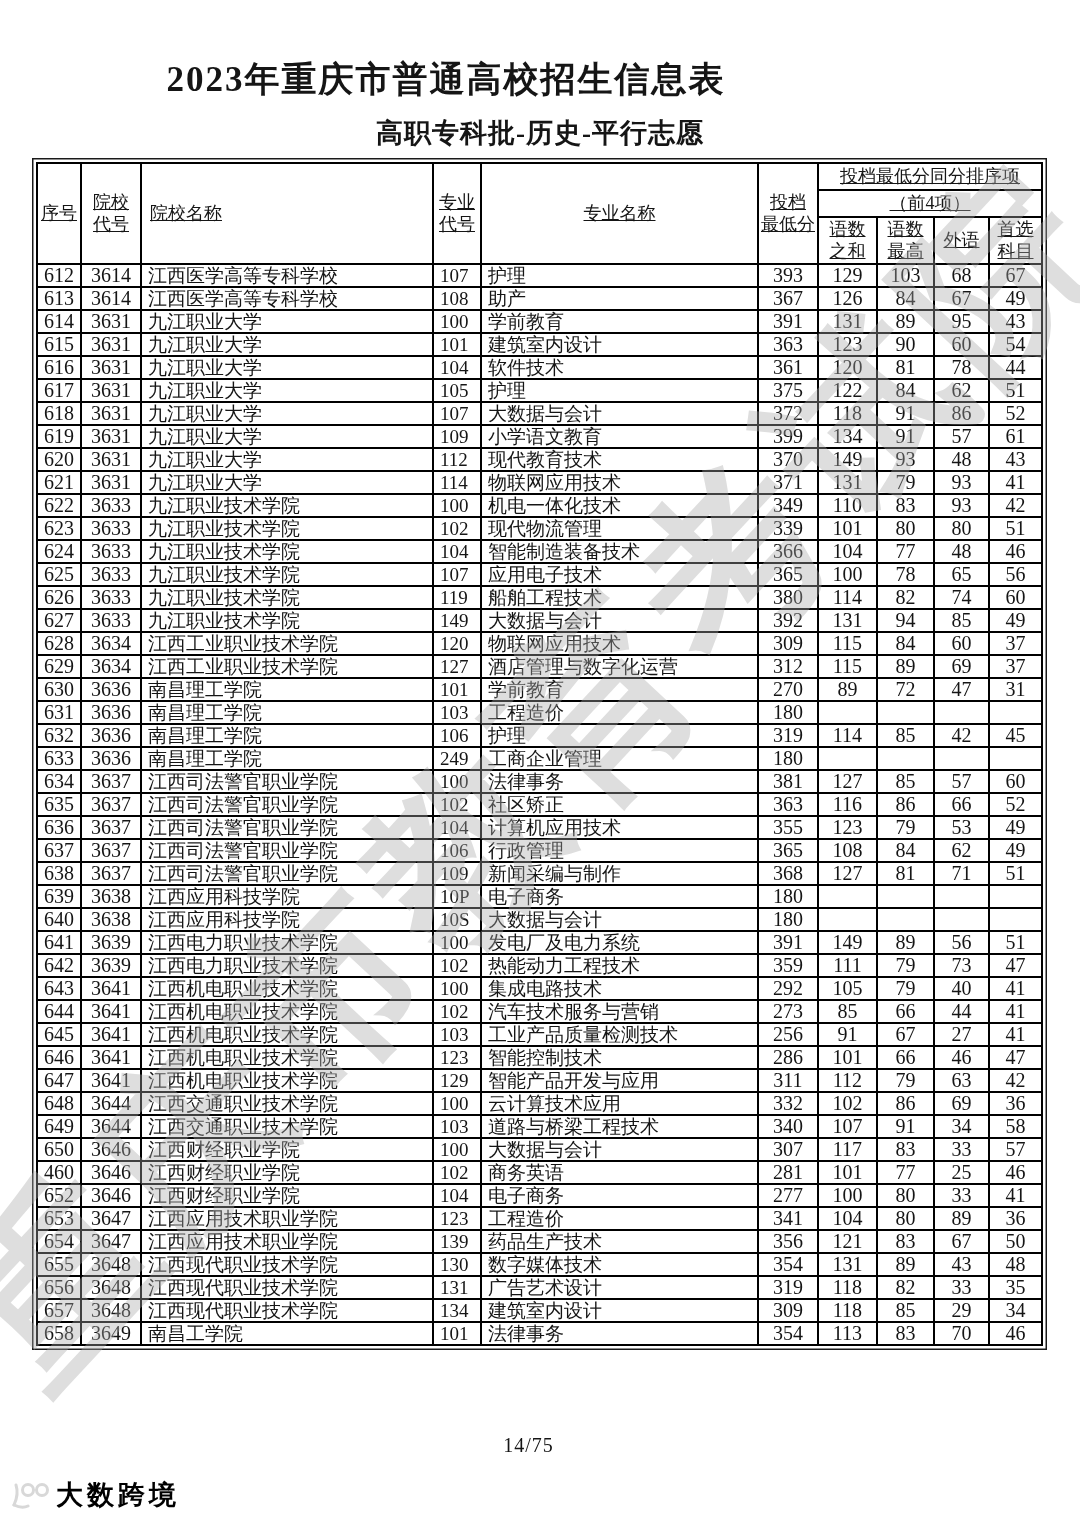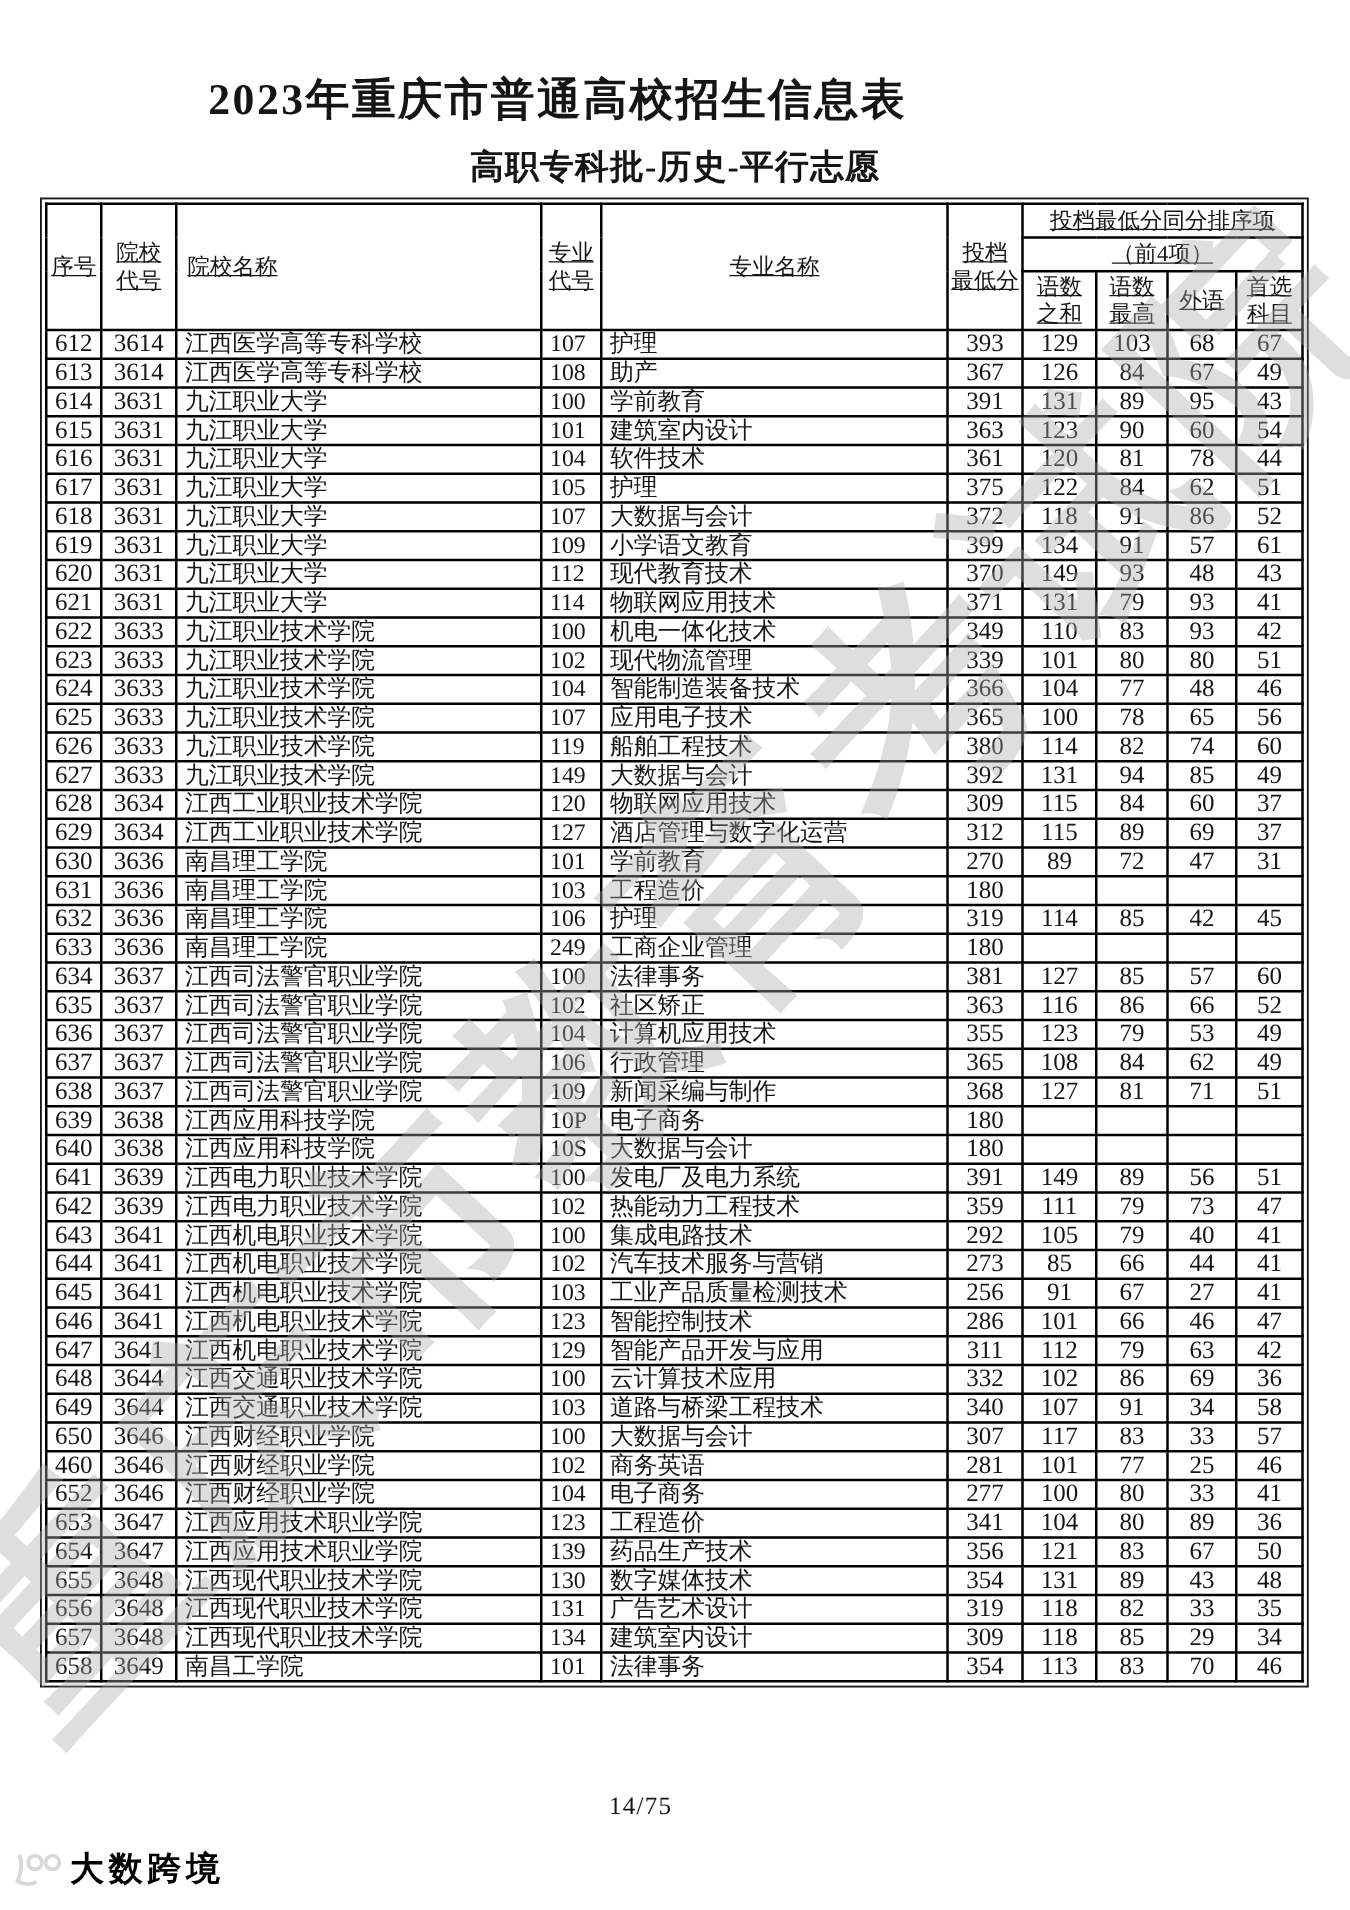--- a/index.html
+++ b/index.html
@@ -38,21 +38,21 @@
   }
   thead tr.gh-row1 { height:27px; }
   thead tr.gh-row2 { height:27px; }
   thead tr.gh-row3 { height:47px; }
   thead th.h-left { text-align:left; padding-left:8px; }
   tbody tr { height:22px; }
   tbody td { font-size:19px; vertical-align:middle; }
   td.c-left   { text-align:left; padding-left:6px; }
   td.c-num    { text-align:center; font-size:20px; }
   .page-footer {
-    position:absolute; left:0; top:1434px; width:1025px;
+    position:absolute; left:16px; top:1434px; width:1025px;
     text-align:center; font-size:20px; letter-spacing:1px;
   }
   .watermark {
     position:absolute; left:535px; top:775px;
     transform:translate(-50%,-50%) rotate(-47deg);
     font-size:185px; font-weight:bold; letter-spacing:12px;
     color:#a9a9a9; opacity:0.38; white-space:nowrap;
     z-index:5; pointer-events:none;
   }
   .brand-logo {

